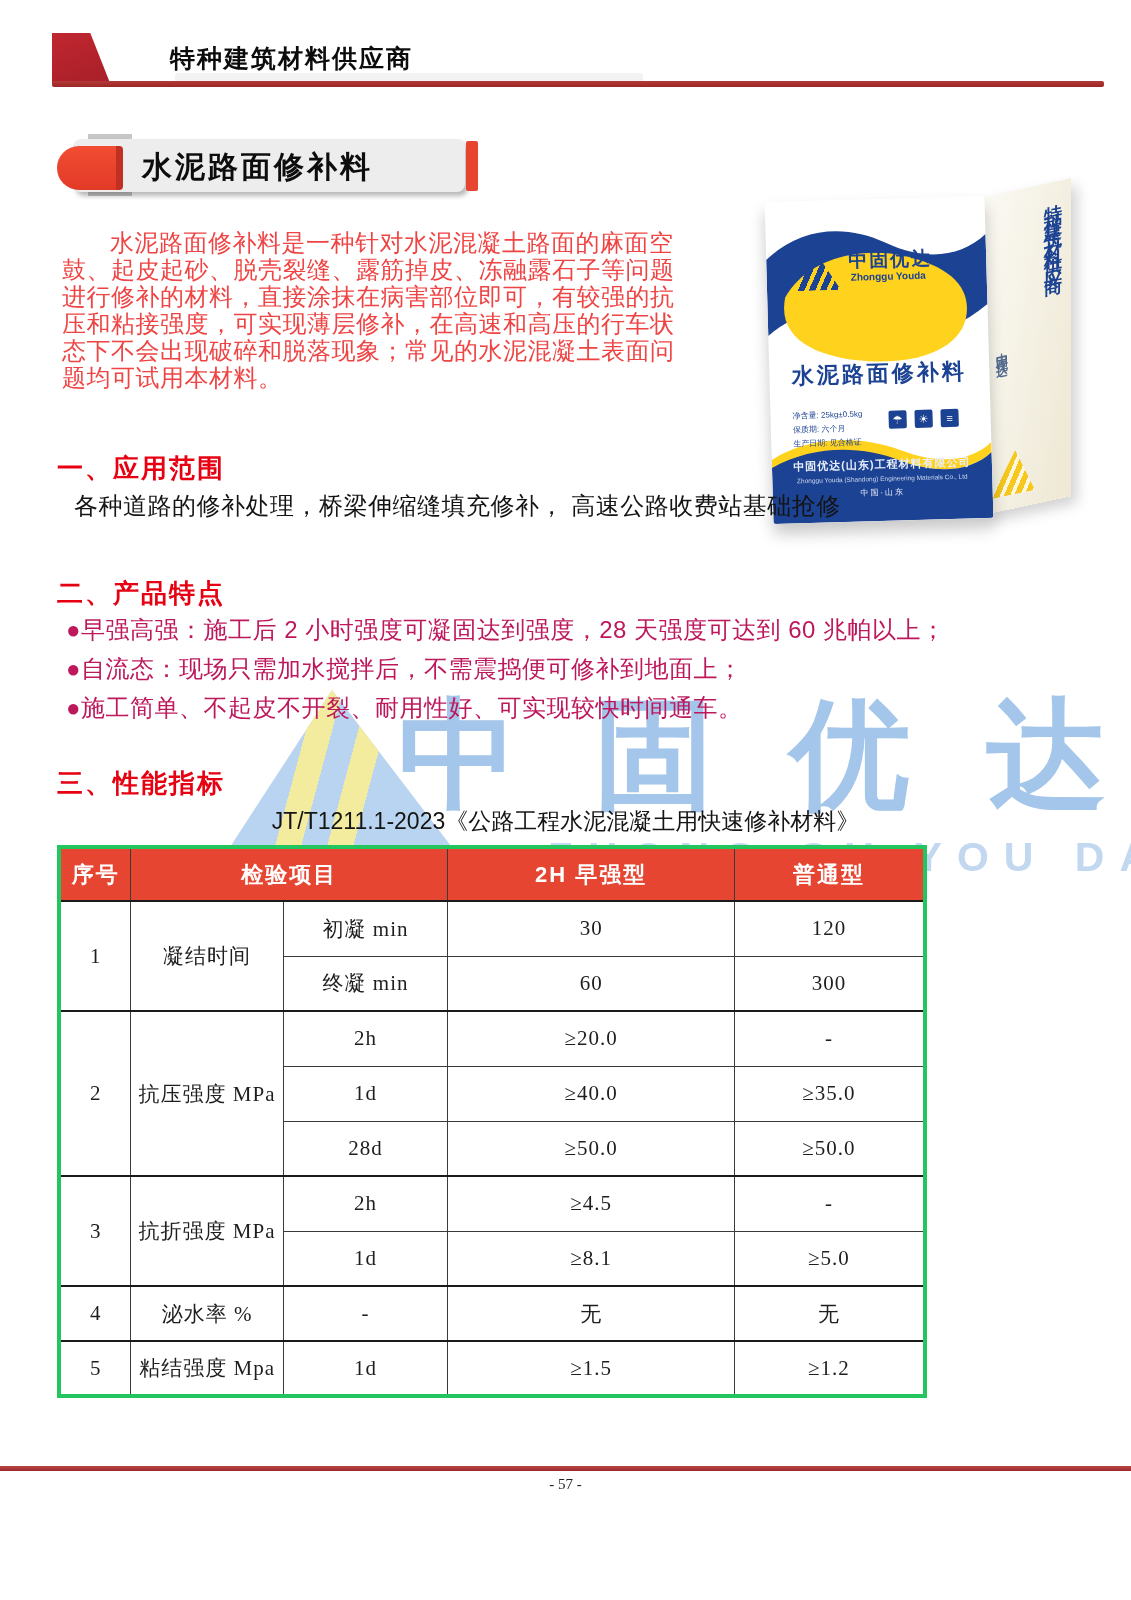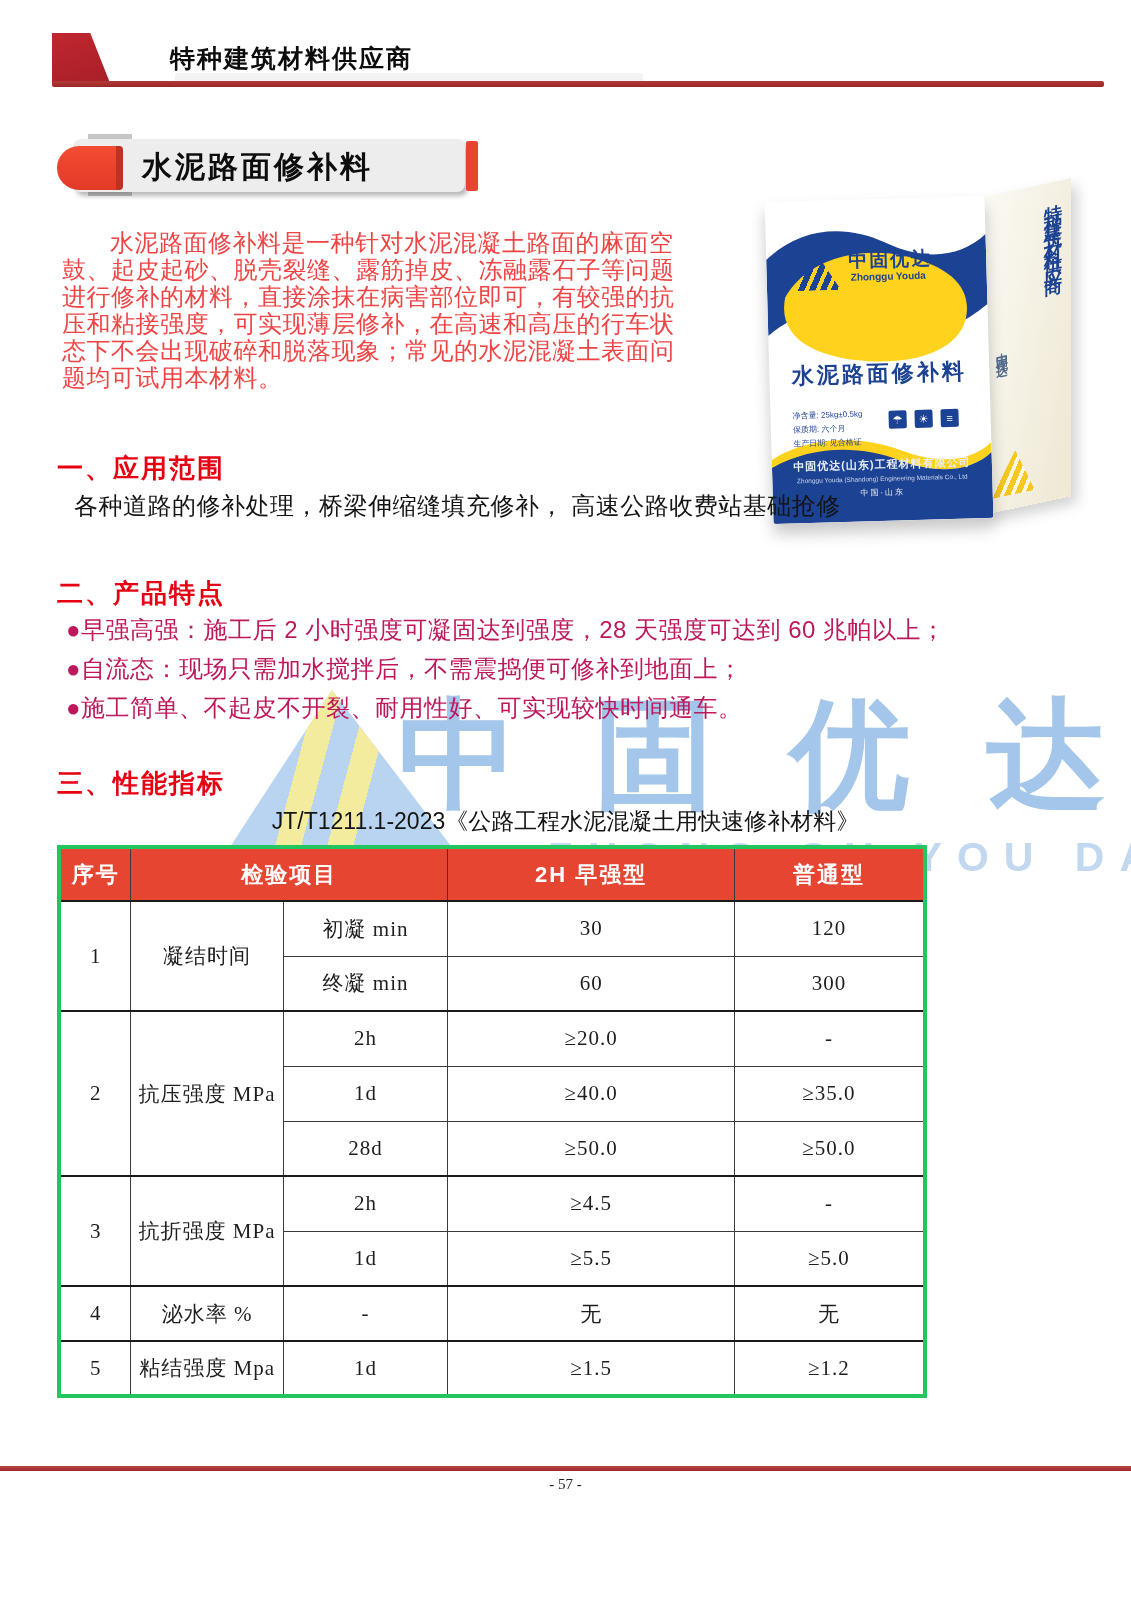--- a/index.html
+++ b/index.html
@@ -259,21 +259,21 @@
     <tbody>
       <tr>
         <td rowspan="2">3</td>
         <td rowspan="2">抗折强度 MPa</td>
         <td>2h</td>
         <td>≥4.5</td>
         <td>-</td>
       </tr>
       <tr>
         <td>1d</td>
-        <td>≥5.5</td>
+        <td>≥8.1</td>
         <td>≥5.0</td>
       </tr>
     </tbody>
     <tbody>
       <tr>
         <td>4</td>
         <td>泌水率 %</td>
         <td>-</td>
         <td>无</td>
         <td>无</td>

